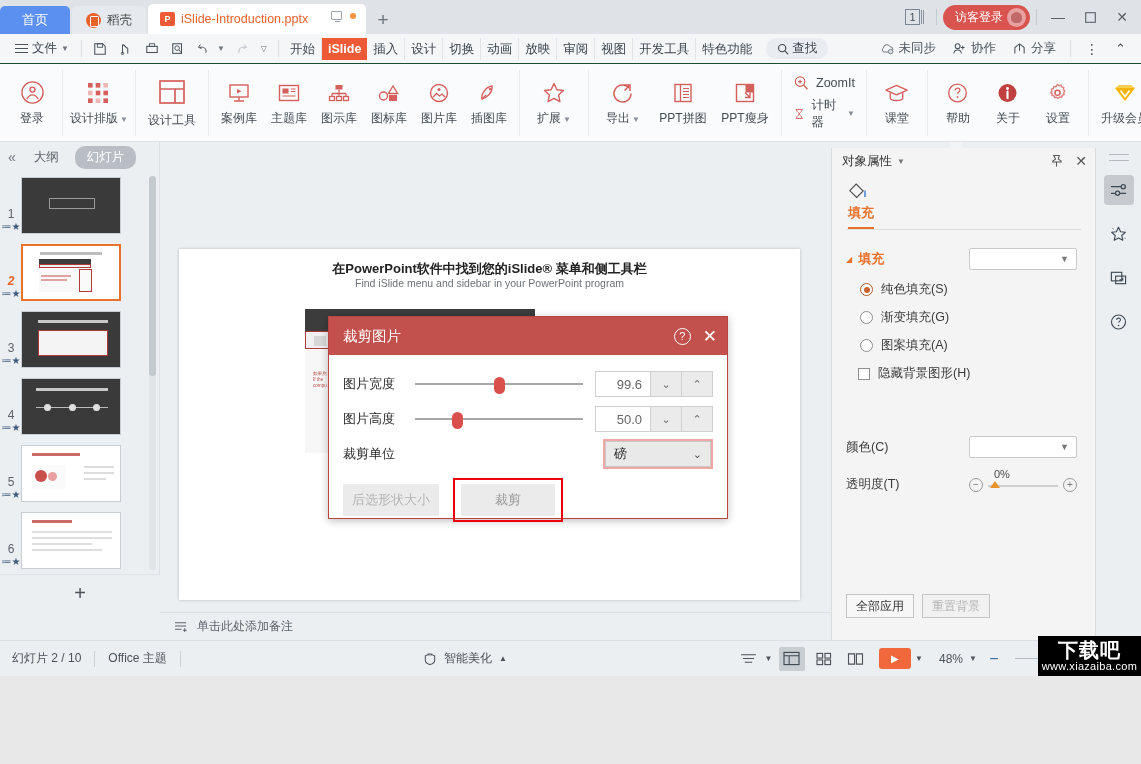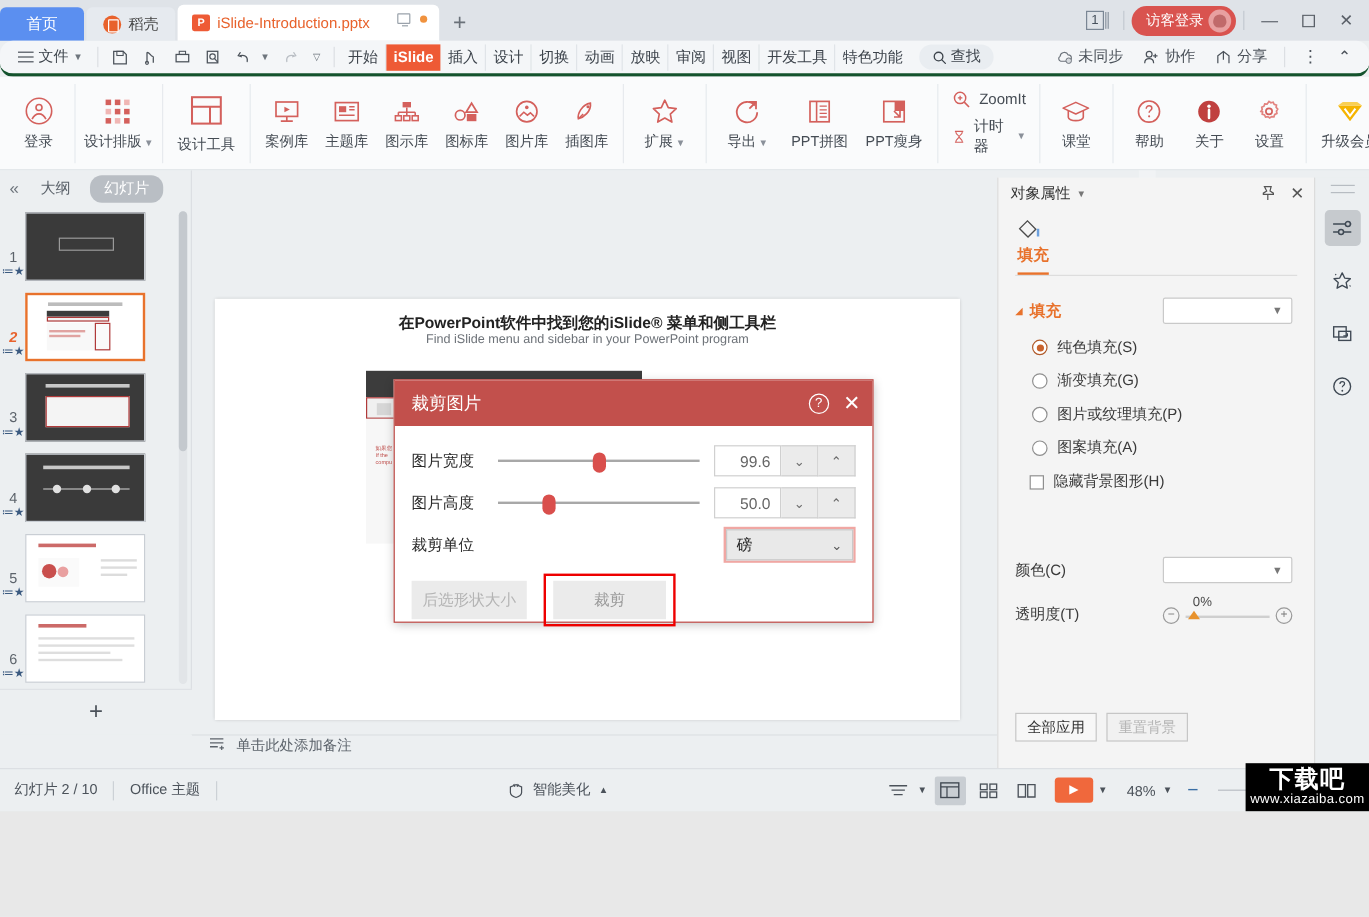--- a/index.html
+++ b/index.html
@@ -33,21 +33,21 @@
   .docnum-wrap{display:flex;align-items:center;gap:1px;margin-right:6px;}
   .docnum-bars{display:flex;gap:1.5px;}
   .docnum-bars i{display:block;width:1px;height:14px;background:#8b94a0;}
   .guest{ display:flex;align-items:center;gap:4px;background:#d9534f;color:#fff;border-radius:14px;padding:3px 4px 3px 12px;font-size:12px;}
   .guest .ava{width:19px;height:19px;border-radius:50%;background:#e8a0a0;display:flex;align-items:center;justify-content:center;}
   .guest .ava span{display:block;width:11px;height:11px;border-radius:50% 50% 40% 40%;background:#c06a6a;}
   .wbtn{ width:30px;height:34px;display:flex;align-items:center;justify-content:center;color:#5a6068;font-size:14px;}
   .sep-v{width:1px;height:16px;background:#c3c9d0;margin:0 4px;}
 
   
-  .menubar{ position:absolute;left:0;top:34px;width:1141px;height:30px;background:#f4f6f8;display:flex;align-items:center;padding-left:8px;border-bottom:3px solid #14532d;border-radius:11px;}
+  .menubar{ position:absolute;left:0;top:34px;width:1141px;height:30px;background:#f4f6f8;display:flex;align-items:center;padding-left:8px;border-bottom:1px solid #14532d;}
   .mi{ display:flex;align-items:center;gap:4px;padding:0 7px;height:24px;font-size:12.5px;color:#3d444c;cursor:default;}
   .ham{display:flex;flex-direction:column;gap:2.5px;}
   .ham i{display:block;width:13px;height:1.5px;background:#4b525a;}
   .caret{font-size:8px;color:#6e757d;}
   .msep{width:1px;height:17px;background:#dcdfe3;margin:0 5px;}
   .qicon{width:26px;height:24px;display:flex;align-items:center;justify-content:center;color:#4b525a;font-size:14px;}
   .rib{ padding:2px 6px;font-size:12.5px;color:#3d444c;border-right:1px solid #e0e4e8;line-height:18px;}
   .rib.sel{ background:#ee5a35;color:#fff;font-weight:bold; border-right:none;}
   .find{display:flex;align-items:center;gap:3px;margin-left:8px;background:#e9edf1;border-radius:11px;padding:2px 11px;font-size:12.5px;color:#3d444c;}
   .menubar-right{margin-left:auto;display:flex;align-items:center;padding-right:8px;gap:2px;}
@@ -95,21 +95,21 @@
   .sb-dark{position:absolute;left:126px;top:60px;width:230px;height:22px;background:#3c3c3c;}
   .sb-ribbon{position:absolute;left:126px;top:82px;width:230px;height:18px;background:#f0f0f0;border:1px solid #b03a3a;}
   .sb-ribbon i{position:absolute;top:4px;width:12px;height:10px;background:#d6d6d6;}
   .sb-body{position:absolute;left:126px;top:100px;width:230px;height:104px;background:#f7f7f7;}
   .sb-txt{position:absolute;left:8px;top:22px;font-size:4.6px;color:#c0504d;line-height:6px;}
   .sb-right{position:absolute;left:298px;top:100px;width:58px;height:100px;border:1px solid #b03a3a;background:#f7f7f7;}
   .sb-right i{position:absolute;width:10px;height:7px;background:#dcdcdc;}
   .canvas-vscroll{position:absolute;right:0;top:0;width:14px;bottom:0;background:#f1f3f5;}
   .cvs-thumb{position:absolute;right:2px;top:78px;width:10px;height:70px;background:#c7ccd1;border-radius:5px;}
   .cvs-arrow{position:absolute;right:1px;width:12px;height:12px;display:flex;align-items:center;justify-content:center;color:#808892;font-size:8px;}
-  .notesbar{position:absolute;left:160px;right:178px;bottom:36px;height:28px;background:#eceff1;border-top:1px solid #dcdfe3;display:flex;gap:8px;padding-left:14px;color:#5c636b;font-size:12px;}
+  .notesbar{position:absolute;left:160px;right:178px;bottom:36px;height:28px;background:#eceff1;border-top:1px solid #dcdfe3;display:flex;align-items:center;gap:8px;padding-left:14px;color:#5c636b;font-size:12px;}
 
   
   .dialog{position:absolute;left:328px;top:316px;width:400px;height:203px;background:#fff;border:1px solid #b9433f;box-shadow:0 2px 8px rgba(0,0,0,.25);}
   .dlg-title{height:38px;background:#c2504c;display:flex;align-items:center;padding:0 10px 0 14px;color:#fff;font-size:14.5px;}
   .dlg-acts{margin-left:auto;display:flex;align-items:center;gap:12px;}
   .circ-q{width:17px;height:17px;border:1.4px solid #fff;border-radius:50%;display:flex;align-items:center;justify-content:center;font-size:11px;}
   .dlg-x{font-size:17px;font-weight:300;line-height:1;}
   .dlg-body{padding:12px 14px 0 14px;position:relative;}
   .drow{display:flex;align-items:center;height:34px;margin-bottom:1px;}
   .dlabel{width:72px;font-size:13px;color:#2b2b2b;}
@@ -807,24 +807,20 @@
     <div class="radio-row">
       <span class="radio on"></span>
       <span>纯色填充(S)</span>
     </div>
     <div class="radio-row">
       <span class="radio"></span>
       <span>渐变填充(G)</span>
     </div>
     <div class="radio-row">
       <span class="radio"></span>
-      <span>图片或纹理填充(P)</span>
-    </div>
-    <div class="radio-row">
-      <span class="radio"></span>
       <span>图案填充(A)</span>
     </div>
     <div class="radio-row" style="padding-left:26px">
       <span class="cbox"></span>
       <span>隐藏背景图形(H)</span>
     </div>
 
     <div class="rp-row" style="margin-top:54px">
       <span class="rp-label">颜色(C)</span>
       <span class="combo">

